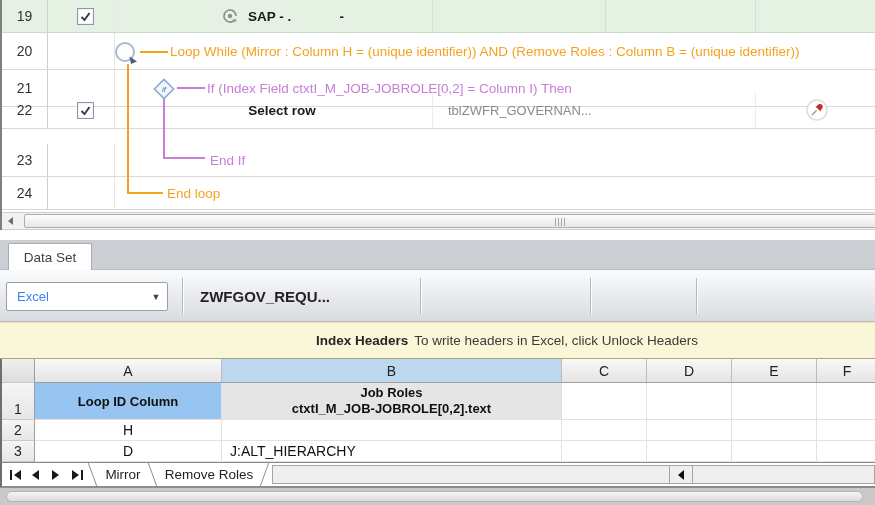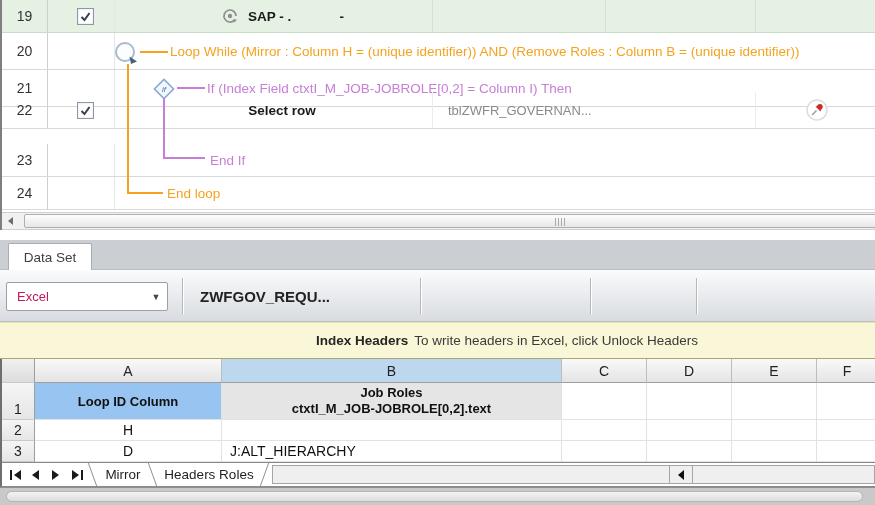--- a/index.html
+++ b/index.html
@@ -32,21 +32,21 @@
   .grip i{display:block;width:1px;height:8px;background:#a8a8a8;}
   .tri-left{width:0;height:0;border-top:4px solid transparent;border-bottom:4px solid transparent;border-right:5px solid #6e6e6e;}
 
   
   .dstab-bar{position:absolute;left:0;top:240px;width:875px;height:30px;background:#cbcfd4;border-bottom:1px solid #b9bdc2;box-sizing:border-box;}
   .dstab{position:absolute;left:8px;top:3px;bottom:-1px;width:82px;background:#fff;border:1px solid #a9adb2;border-bottom:none;border-radius:2px 2px 0 0;display:flex;align-items:center;justify-content:center;font-size:13.5px;color:#3f3f3f;}
 
   
   .toolbar{position:absolute;left:0;top:270px;width:875px;height:52px;background:linear-gradient(#fafbfc,#d8dbe0);border-bottom:1px solid #babec2;box-sizing:border-box;}
   .combo{position:absolute;left:6px;top:12px;width:162px;height:29px;background:#fff;border:1px solid #9aa0a8;border-radius:2px;display:flex;align-items:center;box-sizing:border-box;}
-  .combo .ctext{flex:1;padding-left:10px;font-size:13px;color:#be185d;}
+  .combo .ctext{flex:1;padding-left:10px;font-size:13px;color:#3b82f6;}
   .combo .carrow{width:22px;text-align:center;font-size:9px;color:#444;}
   .tsep{position:absolute;top:8px;height:36px;width:1px;background:#b3b7bb;box-shadow:1px 0 0 #fff;}
   .filelabel{position:absolute;left:200px;top:0;height:52px;display:flex;align-items:center;font-weight:bold;font-size:15px;color:#222;white-space:nowrap;}
 
   
   .banner{position:absolute;left:0;top:322px;width:875px;height:37px;background:#faf7d8;border-top:1px solid #e8e2ac;border-bottom:1px solid #a9a674;box-sizing:border-box;display:flex;align-items:center;padding-left:316px;}
   .banner .btitle{font-weight:bold;font-size:13.5px;color:#262626;white-space:pre;}
   .banner .btext{font-size:13.5px;color:#3a3a3a;white-space:nowrap;padding-left:6px;}
 
   
@@ -255,21 +255,21 @@
         <div class="ntri-r"></div>
       </div>
     <div class="navbtn" style="left:70px;">
         <div class="ntri-r"></div>
         <div class="nbar"></div>
       </div>
 
     <div class="tabdiv" style="left:90px;transform:skewX(20deg);"></div>
     <div class="sheettab" style="left:94px;width:54px;">Mirror</div>
     <div class="tabdiv" style="left:150px;transform:skewX(20deg);"></div>
-    <div class="sheettab" style="left:155px;width:104px;">Headers Roles</div>
+    <div class="sheettab" style="left:155px;width:104px;">Remove Roles</div>
     <div class="tabdiv" style="left:262px;transform:skewX(-20deg);"></div>
 
     <div class="tab-hscroll">
       <div class="sbtn">
           <div class="btri-l"></div>
         </div>
     </div>
   </div>
 
   <div class="bottombar">

